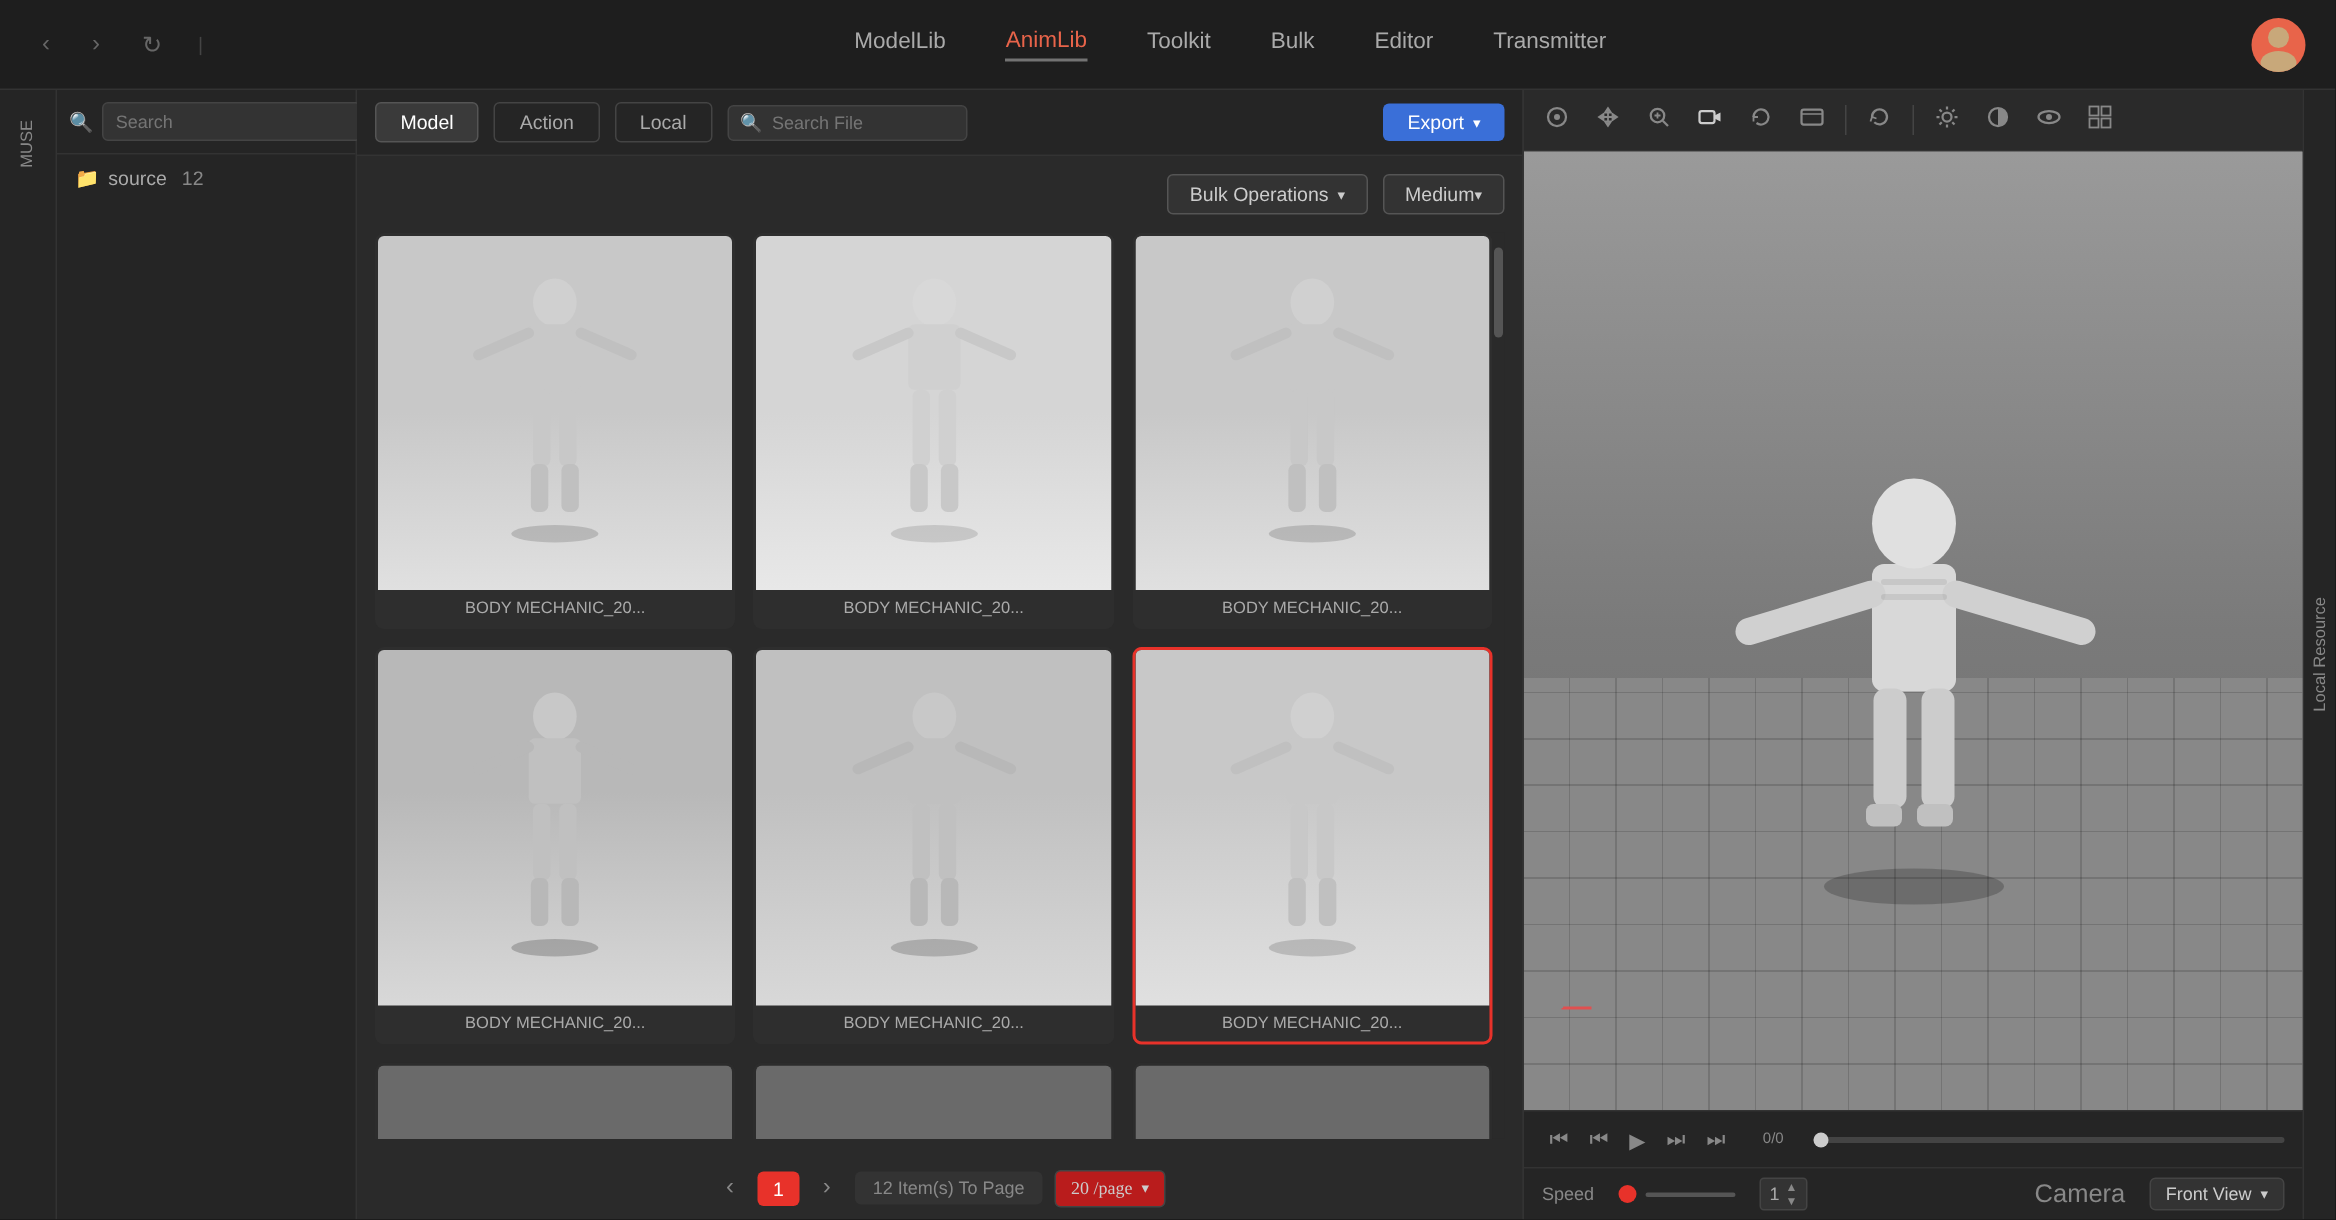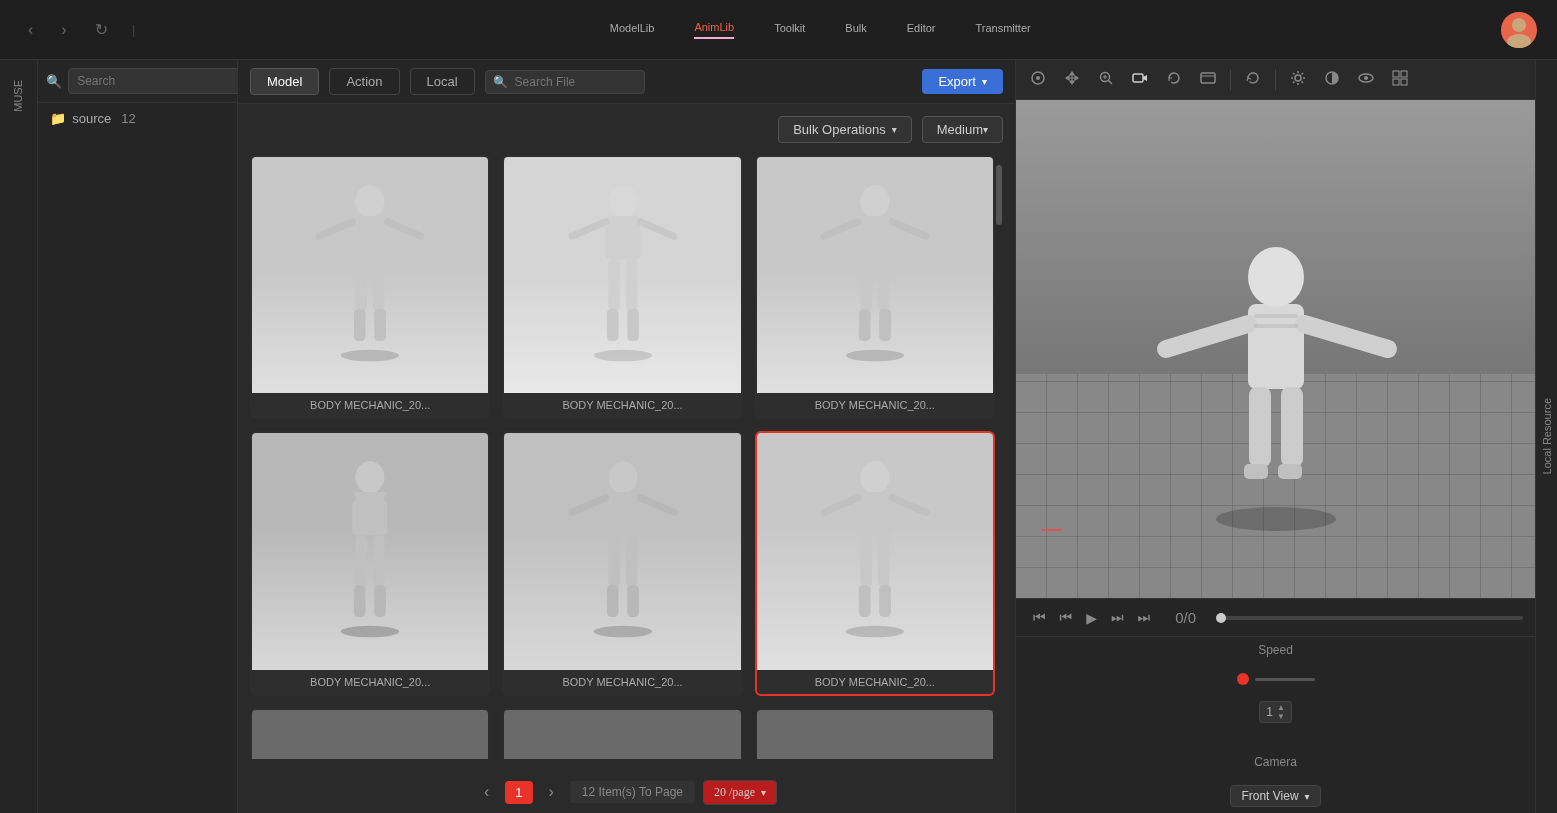--- a/index.html
+++ b/index.html
@@ -5,22 +5,22 @@
     * { box-sizing: border-box; margin: 0; padding: 0; }
     body { background: #1a1a1a; color: #ccc; font-family: 'Segoe UI', Arial, sans-serif; font-size: 13px; width: 1557px; height: 813px; overflow: hidden; display: flex; flex-direction: column; }
 
     
     .top-bar { background: #1e1e1e; height: 60px; display: flex; align-items: center; justify-content: space-between; padding: 0 20px; border-bottom: 1px solid #333; flex-shrink: 0; }
     .top-bar-left { display: flex; gap: 12px; align-items: center; }
     .nav-arrow { color: #666; cursor: pointer; font-size: 16px; padding: 4px 8px; }
     .refresh-btn { color: #666; font-size: 16px; padding: 4px 8px; cursor: pointer; }
     .separator { color: #444; margin: 0 4px; }
     .top-nav { display: flex; gap: 40px; align-items: center; }
-    .top-nav-item { color: #aaa; cursor: pointer; font-size: 11px; padding-bottom: 4px; }
-    .top-nav-item.active { color: #e8644a; border-bottom: 2px solid #f9a8d4; }
+    .top-nav-item { color: #aaa; cursor: pointer; font-size: 15px; padding-bottom: 4px; }
+    .top-nav-item.active { color: #e8644a; border-bottom: 2px solid #737373; }
     .top-bar-right { display: flex; align-items: center; gap: 12px; }
     .avatar { width: 36px; height: 36px; border-radius: 50%; background: #e8644a; display: flex; align-items: center; justify-content: center; font-size: 14px; color: white; overflow: hidden; cursor: pointer; }
 
     
     .main-layout { display: flex; flex: 1; overflow: hidden; }
 
     
     .left-sidebar { width: 38px; background: #252525; display: flex; flex-direction: column; align-items: center; padding-top: 10px; flex-shrink: 0; border-right: 1px solid #333; }
     .sidebar-tab-vertical { writing-mode: vertical-rl; text-orientation: mixed; transform: rotate(180deg); color: #888; font-size: 11px; padding: 10px 6px; cursor: pointer; border-left: 2px solid transparent; }
 
@@ -72,31 +72,31 @@
     .vp-btn { background: transparent; border: none; color: #888; padding: 4px 6px; cursor: pointer; font-size: 15px; border-radius: 3px; }
     .vp-btn.active { color: #fff; }
     .vp-separator { width: 1px; height: 20px; background: #444; margin: 0 2px; }
     .viewport-canvas { flex: 1; background: #888; position: relative; overflow: hidden; }
     .viewport-3d { width: 100%; height: 100%; background: linear-gradient(180deg, #9a9a9a 0%, #7a7a7a 50%, #6a6a6a 100%); display: flex; align-items: center; justify-content: center; position: relative; }
     .grid-floor { position: absolute; bottom: 0; left: 0; right: 0; height: 45%; background: repeating-linear-gradient(90deg, transparent, transparent 30px, rgba(0,0,0,0.15) 30px, rgba(0,0,0,0.15) 31px), repeating-linear-gradient(0deg, transparent, transparent 30px, rgba(0,0,0,0.15) 30px, rgba(0,0,0,0.15) 31px); background-color: #888; }
     .coord-indicator { position: absolute; bottom: 60px; left: 20px; }
     .viewport-bottom { background: #252525; padding: 8px 12px; display: flex; align-items: center; gap: 12px; flex-shrink: 0; border-top: 1px solid #333; }
     .playback-controls { display: flex; align-items: center; gap: 4px; }
     .play-btn { background: transparent; border: none; color: #888; font-size: 14px; cursor: pointer; padding: 2px 5px; }
-    .frame-display { color: #888; font-size: 15px; padding: 2px 8px; }
+    .frame-display { color: #888; font-size: 10px; padding: 2px 8px; }
     .timeline-bar { flex: 1; height: 4px; background: #444; border-radius: 2px; position: relative; cursor: pointer; }
     .timeline-progress { width: 0%; height: 100%; background: #aaa; border-radius: 2px; }
     .timeline-thumb { width: 10px; height: 10px; background: #ccc; border-radius: 50%; position: absolute; top: -3px; left: 0; }
-    .viewport-settings { background: #252525; padding: 6px 12px; display: flex; align-items: center; gap: 16px; border-top: 1px solid #333; flex-shrink: 0; flex-direction: column; }
+    .viewport-settings { background: #252525; padding: 6px 12px; display: flex; align-items: center; gap: 16px; border-top: 1px solid #333; flex-shrink: 0; }
     .speed-label { color: #888; font-size: 12px; }
     .speed-slider { display: flex; align-items: center; gap: 6px; }
     .speed-dot { width: 12px; height: 12px; background: #e8322a; border-radius: 50%; flex-shrink: 0; }
     .speed-track { width: 60px; height: 3px; background: #555; border-radius: 2px; }
     .speed-value { color: #aaa; font-size: 12px; padding: 1px 6px; background: #333; border: 1px solid #444; border-radius: 3px; display: flex; align-items: center; gap: 4px; }
-    .camera-label { color: #888; font-size: 12px; }
+    .camera-label { color: #888; font-size: 17px; }
     .camera-select { background: #333; border: 1px solid #444; border-radius: 4px; color: #ccc; padding: 3px 10px; cursor: pointer; font-size: 12px; display: flex; align-items: center; gap: 6px; }
 
     
     .local-resource-sidebar { writing-mode: vertical-rl; text-orientation: mixed; transform: rotate(180deg); color: #888; font-size: 11px; padding: 16px 6px; cursor: pointer; }
 
     .dropdown-arrow { font-size: 10px; }
 
     .scroll-bar { width: 8px; background: #2a2a2a; position: relative; }
     .scroll-thumb { width: 6px; background: #555; border-radius: 3px; position: absolute; top: 10px; left: 1px; height: 60px; }
 

